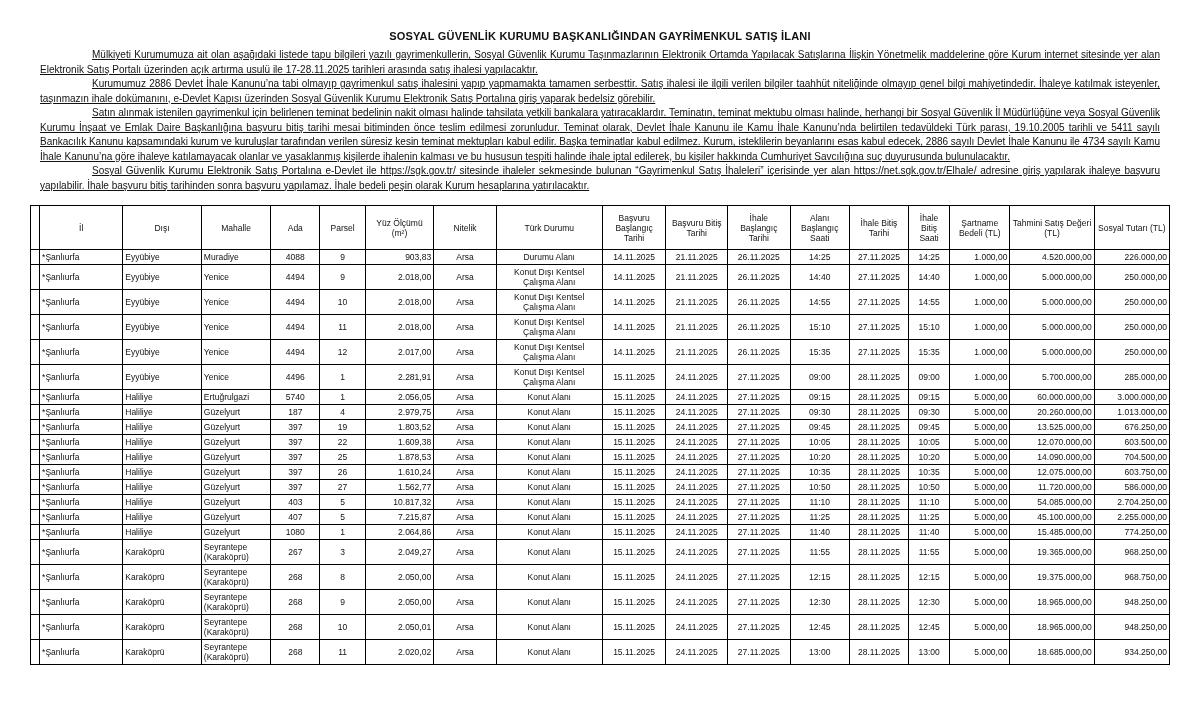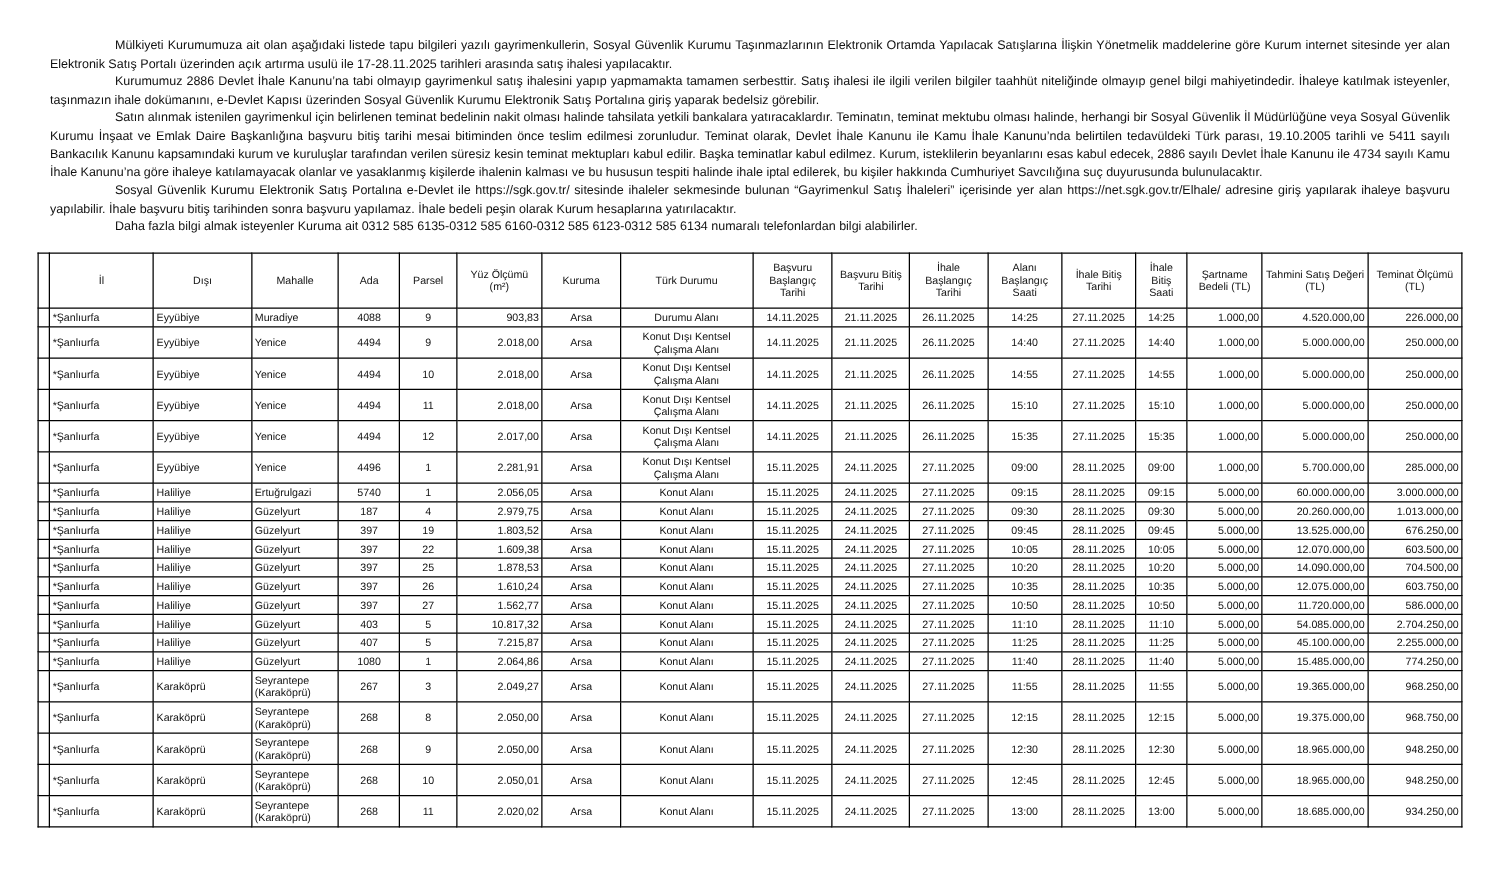--- a/index.html
+++ b/index.html
@@ -20,20 +20,21 @@
     letter-spacing: 0.2px;
     margin-bottom: 6px;
   }
 
   .intro { margin: 0 40px; }
   .intro p {
     font-size: 10px;
     line-height: 14.5px;
     text-align: justify;
     text-indent: 52px;
+    text-decoration: underline;
   }
 
   table.listings {
     width: 1140px;
     margin: 12px auto 0 auto;
     border-collapse: collapse;
     table-layout: fixed;
   }
   table.listings th, table.listings td {
     border: 1px solid #000000;
@@ -51,27 +52,27 @@
   table.listings td { padding: 2px 2px; }
   td.al { text-align: left;  padding-left: 4px; }
   td.ac { text-align: center; }
   td.ar { text-align: right; padding-right: 6px; }
 </style>
 </head>
 <body>
 
 <div class="page">
 
+  <div class="doc-title">SOSYAL GÜVENLİK KURUMU BAŞKANLIĞINDAN GAYRİMENKUL SATIŞ İLANI</div>
 
   <div class="intro">
     <p>Mülkiyeti Kurumumuza ait olan aşağıdaki listede tapu bilgileri yazılı gayrimenkullerin, Sosyal Güvenlik Kurumu Taşınmazlarının Elektronik Ortamda Yapılacak Satışlarına İlişkin Yönetmelik maddelerine göre Kurum internet sitesinde yer alan Elektronik Satış Portalı üzerinden açık artırma usulü ile 17-28.11.2025 tarihleri arasında satış ihalesi yapılacaktır.</p>
     <p>Kurumumuz 2886 Devlet İhale Kanunu’na tabi olmayıp gayrimenkul satış ihalesini yapıp yapmamakta tamamen serbesttir. Satış ihalesi ile ilgili verilen bilgiler taahhüt niteliğinde olmayıp genel bilgi mahiyetindedir. İhaleye katılmak isteyenler, taşınmazın ihale dokümanını, e-Devlet Kapısı üzerinden Sosyal Güvenlik Kurumu Elektronik Satış Portalına giriş yaparak bedelsiz görebilir.</p>
     <p>Satın alınmak istenilen gayrimenkul için belirlenen teminat bedelinin nakit olması halinde tahsilata yetkili bankalara yatıracaklardır. Teminatın, teminat mektubu olması halinde, herhangi bir Sosyal Güvenlik İl Müdürlüğüne veya Sosyal Güvenlik Kurumu İnşaat ve Emlak Daire Başkanlığına başvuru bitiş tarihi mesai bitiminden önce teslim edilmesi zorunludur. Teminat olarak, Devlet İhale Kanunu ile Kamu İhale Kanunu’nda belirtilen tedavüldeki Türk parası, 19.10.2005 tarihli ve 5411 sayılı Bankacılık Kanunu kapsamındaki kurum ve kuruluşlar tarafından verilen süresiz kesin teminat mektupları kabul edilir. Başka teminatlar kabul edilmez. Kurum, isteklilerin beyanlarını esas kabul edecek, 2886 sayılı Devlet İhale Kanunu ile 4734 sayılı Kamu İhale Kanunu’na göre ihaleye katılamayacak olanlar ve yasaklanmış kişilerde ihalenin kalması ve bu hususun tespiti halinde ihale iptal edilerek, bu kişiler hakkında Cumhuriyet Savcılığına suç duyurusunda bulunulacaktır.</p>
     <p>Sosyal Güvenlik Kurumu Elektronik Satış Portalına e-Devlet ile https://sgk.gov.tr/ sitesinde ihaleler sekmesinde bulunan “Gayrimenkul Satış İhaleleri” içerisinde yer alan https://net.sgk.gov.tr/Elhale/ adresine giriş yapılarak ihaleye başvuru yapılabilir. İhale başvuru bitiş tarihinden sonra başvuru yapılamaz. İhale bedeli peşin olarak Kurum hesaplarına yatırılacaktır.</p>
-    <p>Daha fazla bilgi almak isteyenler Kuruma ait 0312 585 6135-0312 585 6160-0312 585 6123-0312 585 6134 numaralı telefonlardan bilgi alabilirler.</p>
   </div>
 
   <table class="listings">
     <colgroup>
       <col style="width:0.8%">
         <col style="width:7.3%">
         <col style="width:6.9%">
         <col style="width:6.1%">
       <col style="width:4.3%">
         <col style="width:4.0%">
@@ -90,31 +91,31 @@
     </colgroup>
     <thead>
       <tr>
           <th></th>
           <th>İl</th>
           <th>Dışı</th>
           <th>Mahalle</th>
           <th>Ada</th>
           <th>Parsel</th>
           <th>Yüz Ölçümü (m²)</th>
-          <th>Kuruma</th>
+          <th>Nitelik</th>
           <th>Türk Durumu</th>
           <th>Başvuru Başlangıç Tarihi</th>
           <th>Başvuru Bitiş Tarihi</th>
           <th>İhale Başlangıç Tarihi</th>
           <th>Alanı Başlangıç Saati</th>
           <th>İhale Bitiş Tarihi</th>
           <th>İhale Bitiş Saati</th>
           <th>Şartname Bedeli (TL)</th>
           <th>Tahmini Satış Değeri (TL)</th>
-          <th>Teminat Ölçümü (TL)</th>
+          <th>Sosyal Tutarı (TL)</th>
         </tr>
     </thead>
     <tbody>
         <tr>
           <td></td>
           <td class="al">*Şanlıurfa</td>
           <td class="al">Eyyübiye</td>
           <td class="al">Muradiye</td>
           <td class="ac">4088</td>
           <td class="ac">9</td>

